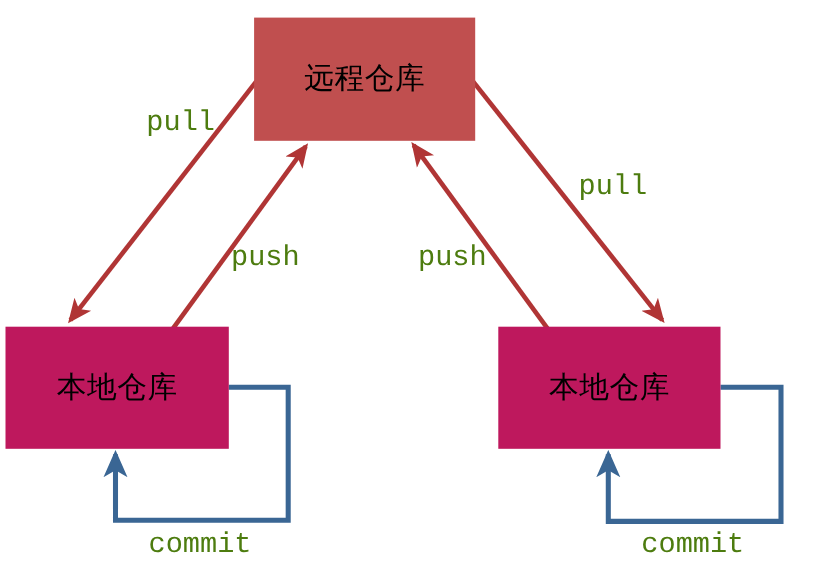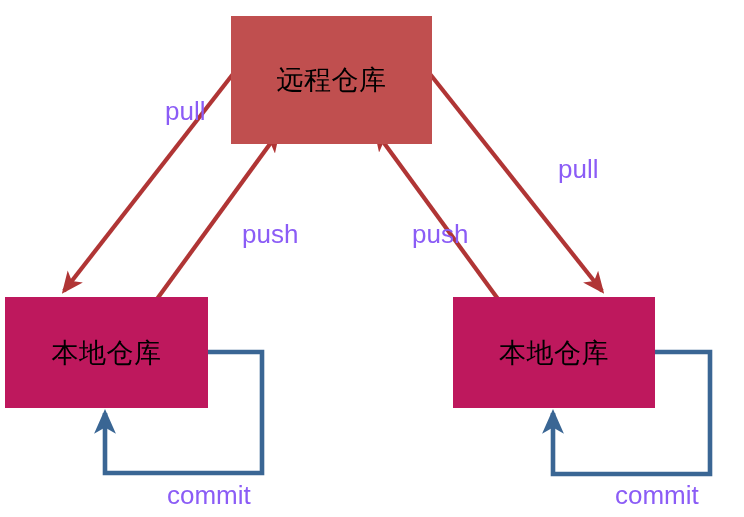--- a/index.html
+++ b/index.html
@@ -46,25 +46,24 @@
   }
   .node-remote {
     background: #c04f4f;
   }
   .node-local {
     background: #be185d;
   }
   .edge-label {
     position: absolute;
     font-size: 26px;
-    color: #8b5cf6;
-    font-family: Liberation Sans, sans-serif;
+    color: #4d7c0f;
+    font-family: Liberation Mono, monospace;
     white-space: nowrap;
     line-height: 1;
-    margin-left: 32px;
   }
 </style>
 </head>
 <body>
 
 <div id="canvas">
 
   <svg class="layer" viewBox="0 0 744 517" width="744" height="517" xmlns="http://www.w3.org/2000/svg">
     <defs>
       <marker id="arrow-red" viewBox="0 0 10 10" refX="8.4" refY="5" markerWidth="5.2" markerHeight="5.2" orient="auto-start-reverse">
@@ -81,21 +80,21 @@
 
     <line x1="498" y1="299" x2="376" y2="132" stroke="#b03535" stroke-width="4.2" marker-end="url(#arrow-red)"></line>
 
     <line x1="430" y1="74" x2="602" y2="291" stroke="#b03535" stroke-width="4.2" marker-end="url(#arrow-red)"></line>
 
     <path d="M 208 352 L 262 352 L 262 473 L 105 473 L 105 413" fill="none" stroke="#3a6694" stroke-width="4.6" stroke-linejoin="miter" marker-end="url(#arrow-blue)"></path>
 
     <path d="M 655 352 L 710 352 L 710 474 L 553 474 L 553 413" fill="none" stroke="#3a6694" stroke-width="4.6" stroke-linejoin="miter" marker-end="url(#arrow-blue)"></path>
   </svg>
 
-  <div class="node node-remote" style="left:231px; top:16px; width:201px; height:128px;justify-content:center;">
+  <div class="node node-remote" style="left:231px; top:16px; width:201px; height:112px;justify-content:center;">
     <span class="node-label">远程仓库</span>
   </div>
 
   <div class="node node-local" style="left:5px; top:297px; width:203px; height:111px;">
     <span class="node-label">本地仓库</span>
   </div>
 
   <div class="node node-local" style="left:453px; top:297px; width:202px; height:111px;">
     <span class="node-label">本地仓库</span>
   </div>

